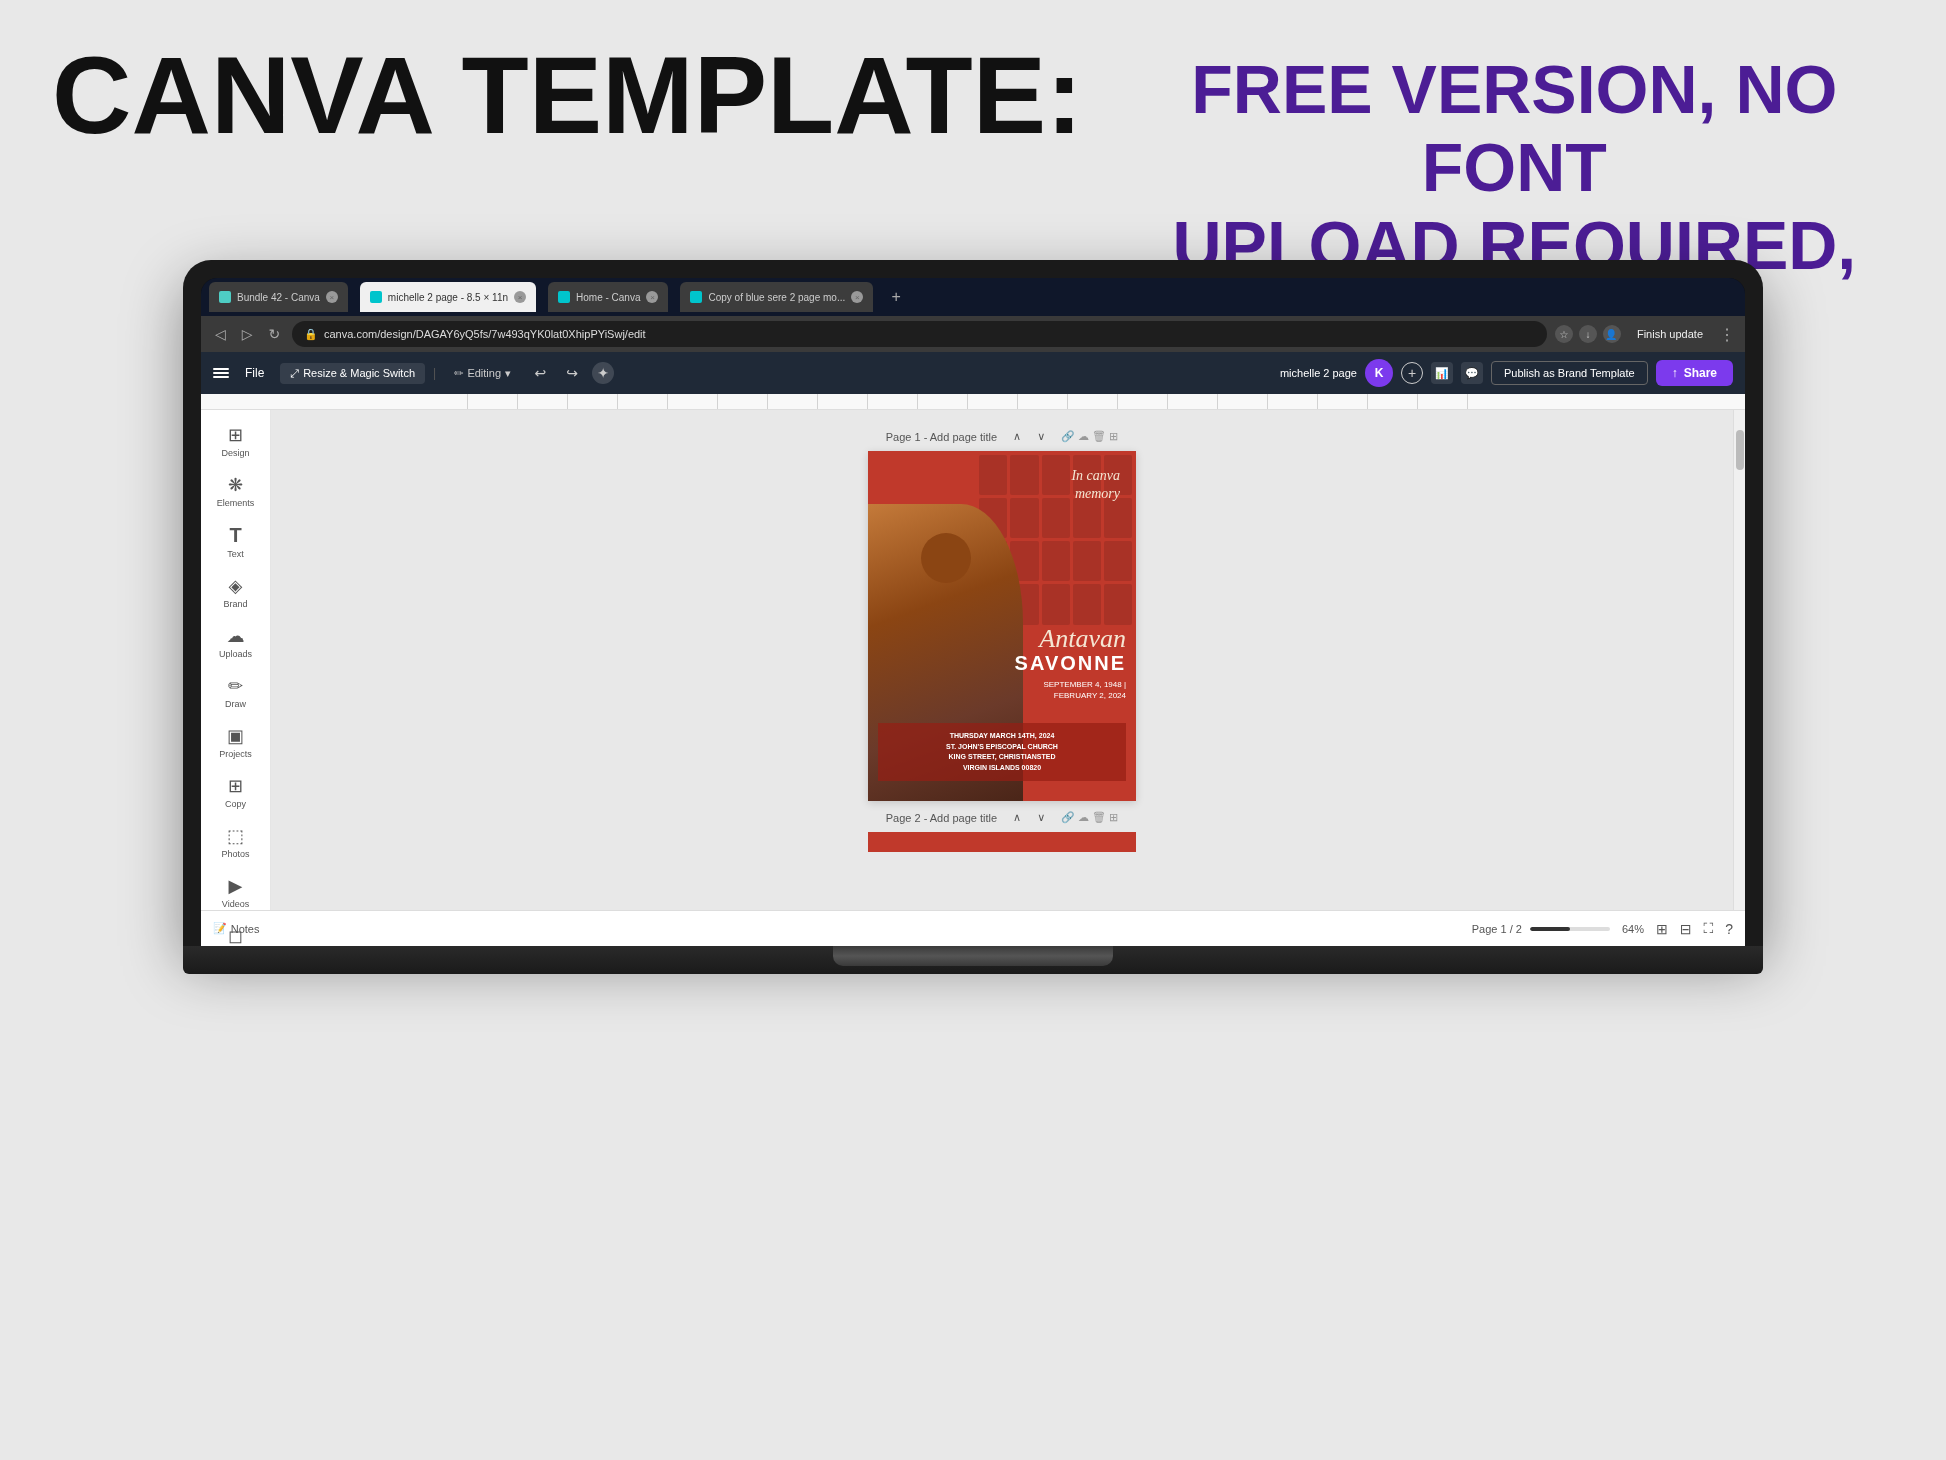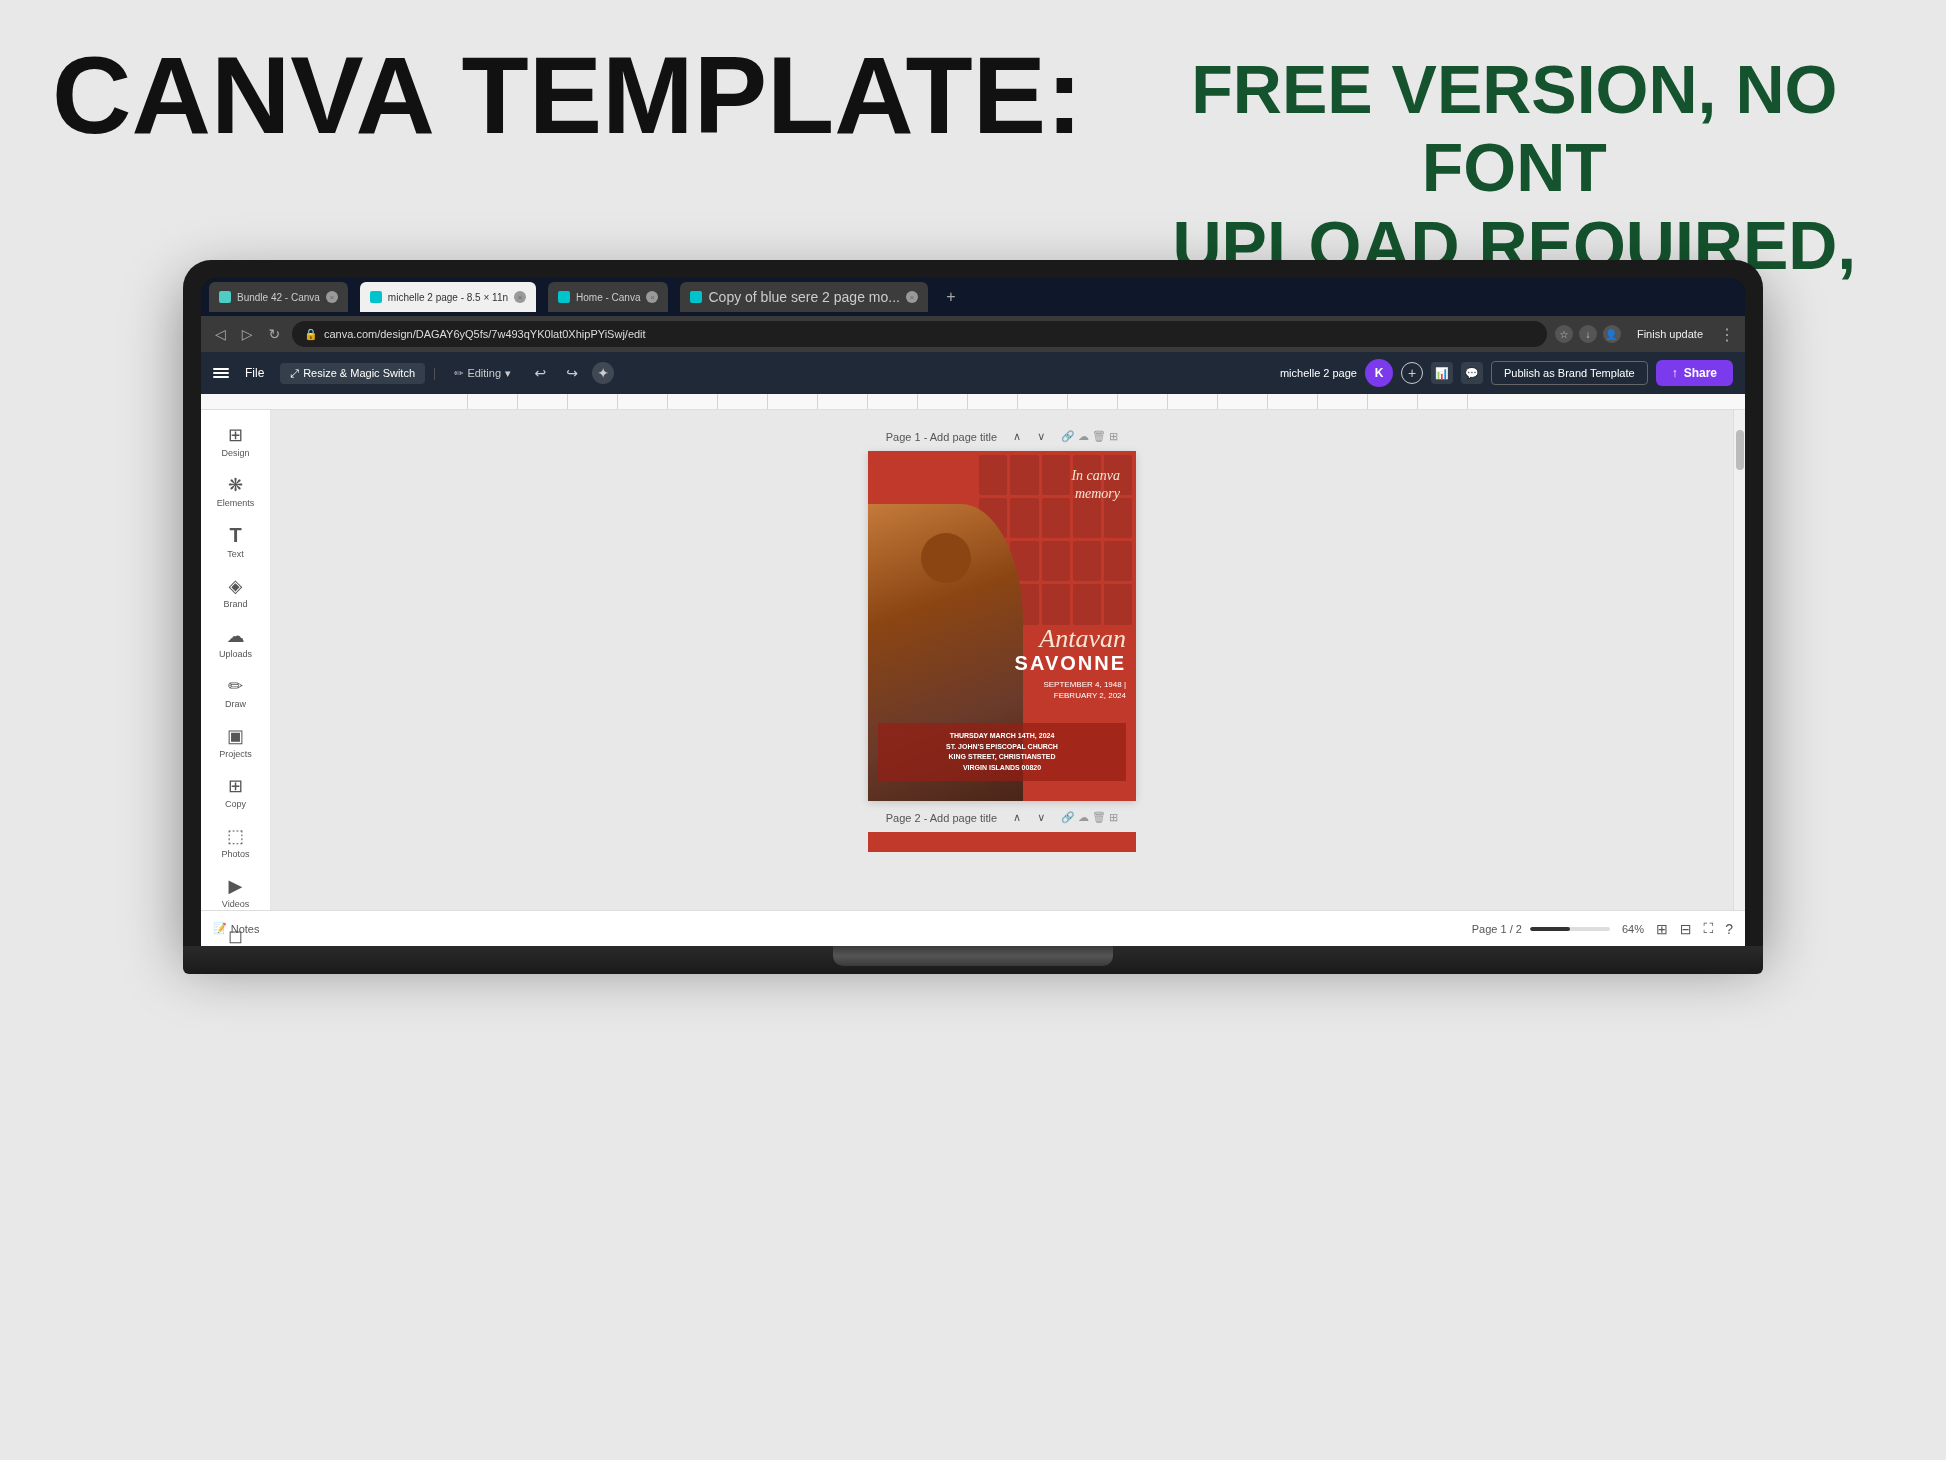--- a/index.html
+++ b/index.html
@@ -29,21 +29,21 @@
       color: #111;
       line-height: 1;
       white-space: nowrap;
       font-family: Arial Black, Arial, sans-serif;
       text-transform: uppercase;
     }
 
     .subtitle-text {
       font-size: 68px;
       font-weight: 700;
-      color: #14532d;
+      color: #4c1d95;
       line-height: 1.15;
       text-align: center;
       text-transform: uppercase;
       font-family: Arial, sans-serif;
       padding-top: 10px;
     }
 
     
     .laptop-wrapper {
       position: absolute;
@@ -610,21 +610,21 @@
           <span style="font-size:10px;">michelle 2 page - 8.5 × 11n</span>
           <div class="tab-close">×</div>
         </div>
         <div class="tab">
           <div class="tab-favicon" style="background:#00c4cc;"></div>
           <span style="font-size:10px;">Home - Canva</span>
           <div class="tab-close">×</div>
         </div>
         <div class="tab">
           <div class="tab-favicon" style="background:#00c4cc;"></div>
-          <span style="font-size:14px;">Copy of blue sere 2 page mo...</span>
+          <span style="font-size:10px;">Copy of blue sere 2 page mo...</span>
           <div class="tab-close">×</div>
         </div>
         <div class="tab-add">+</div>
       </div>
 
       <div class="address-bar-row">
         <span class="nav-btn">◁</span>
         <span class="nav-btn">▷</span>
         <span class="nav-btn">↻</span>
         <div class="address-bar">

